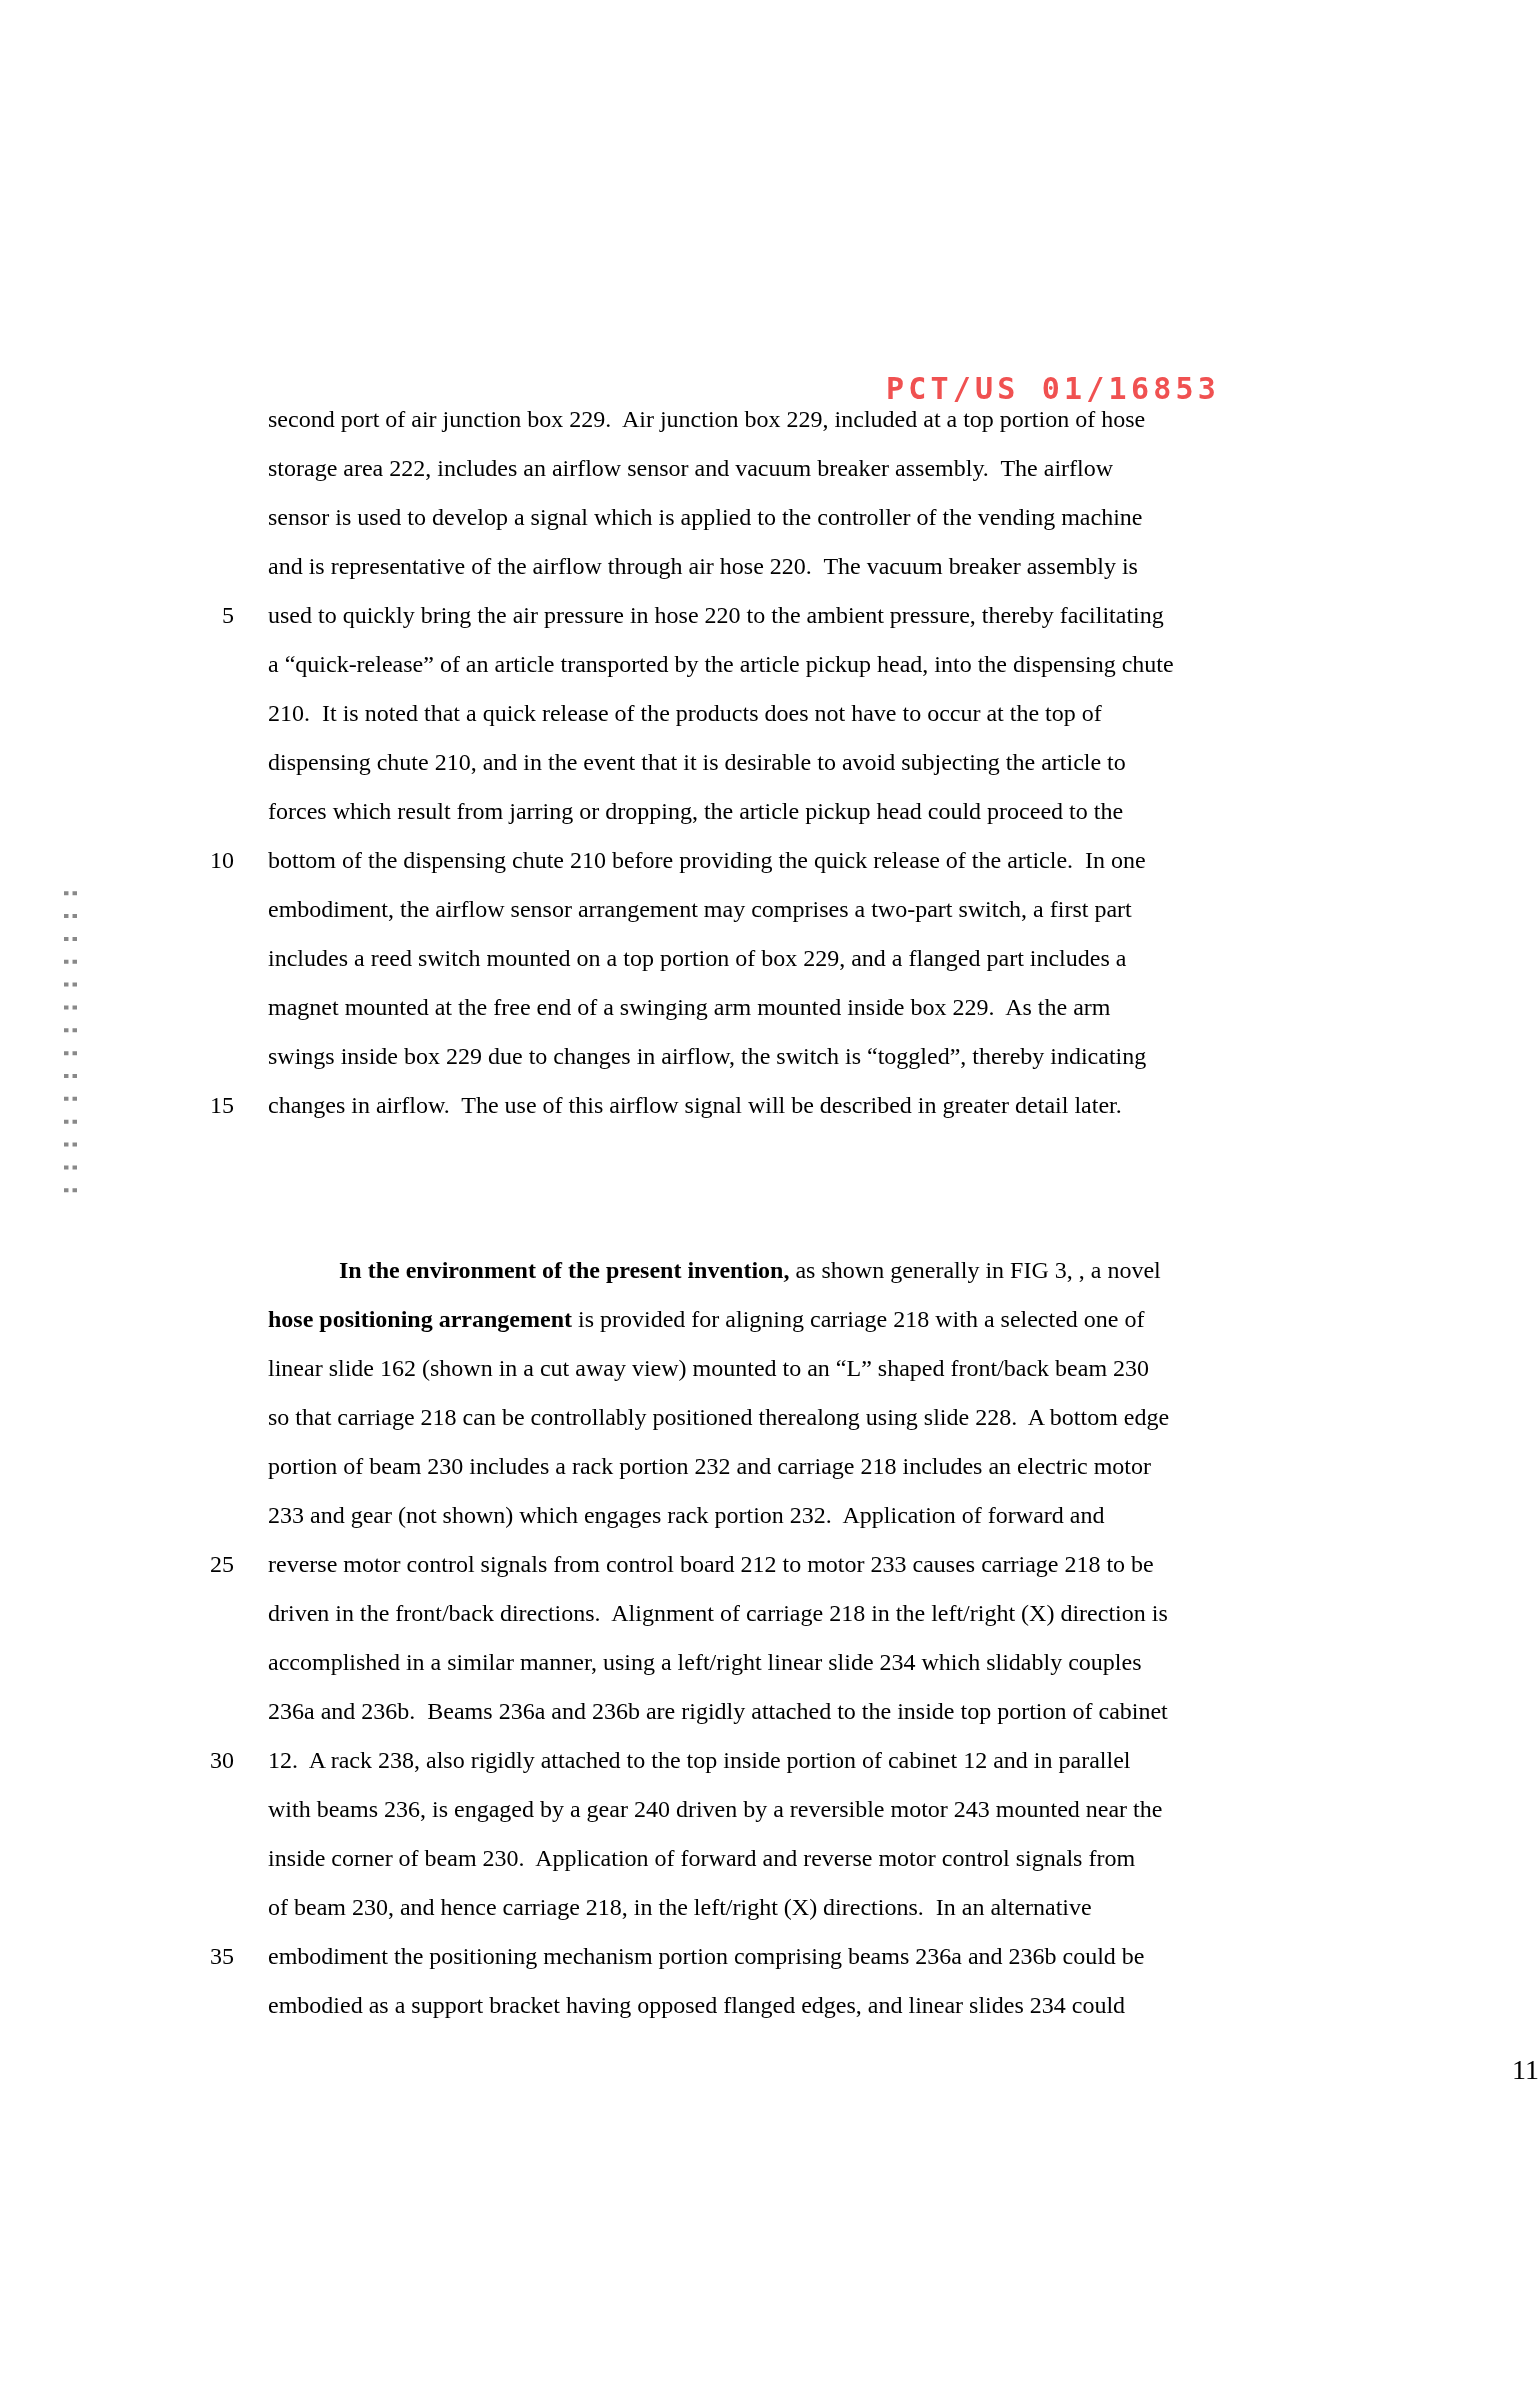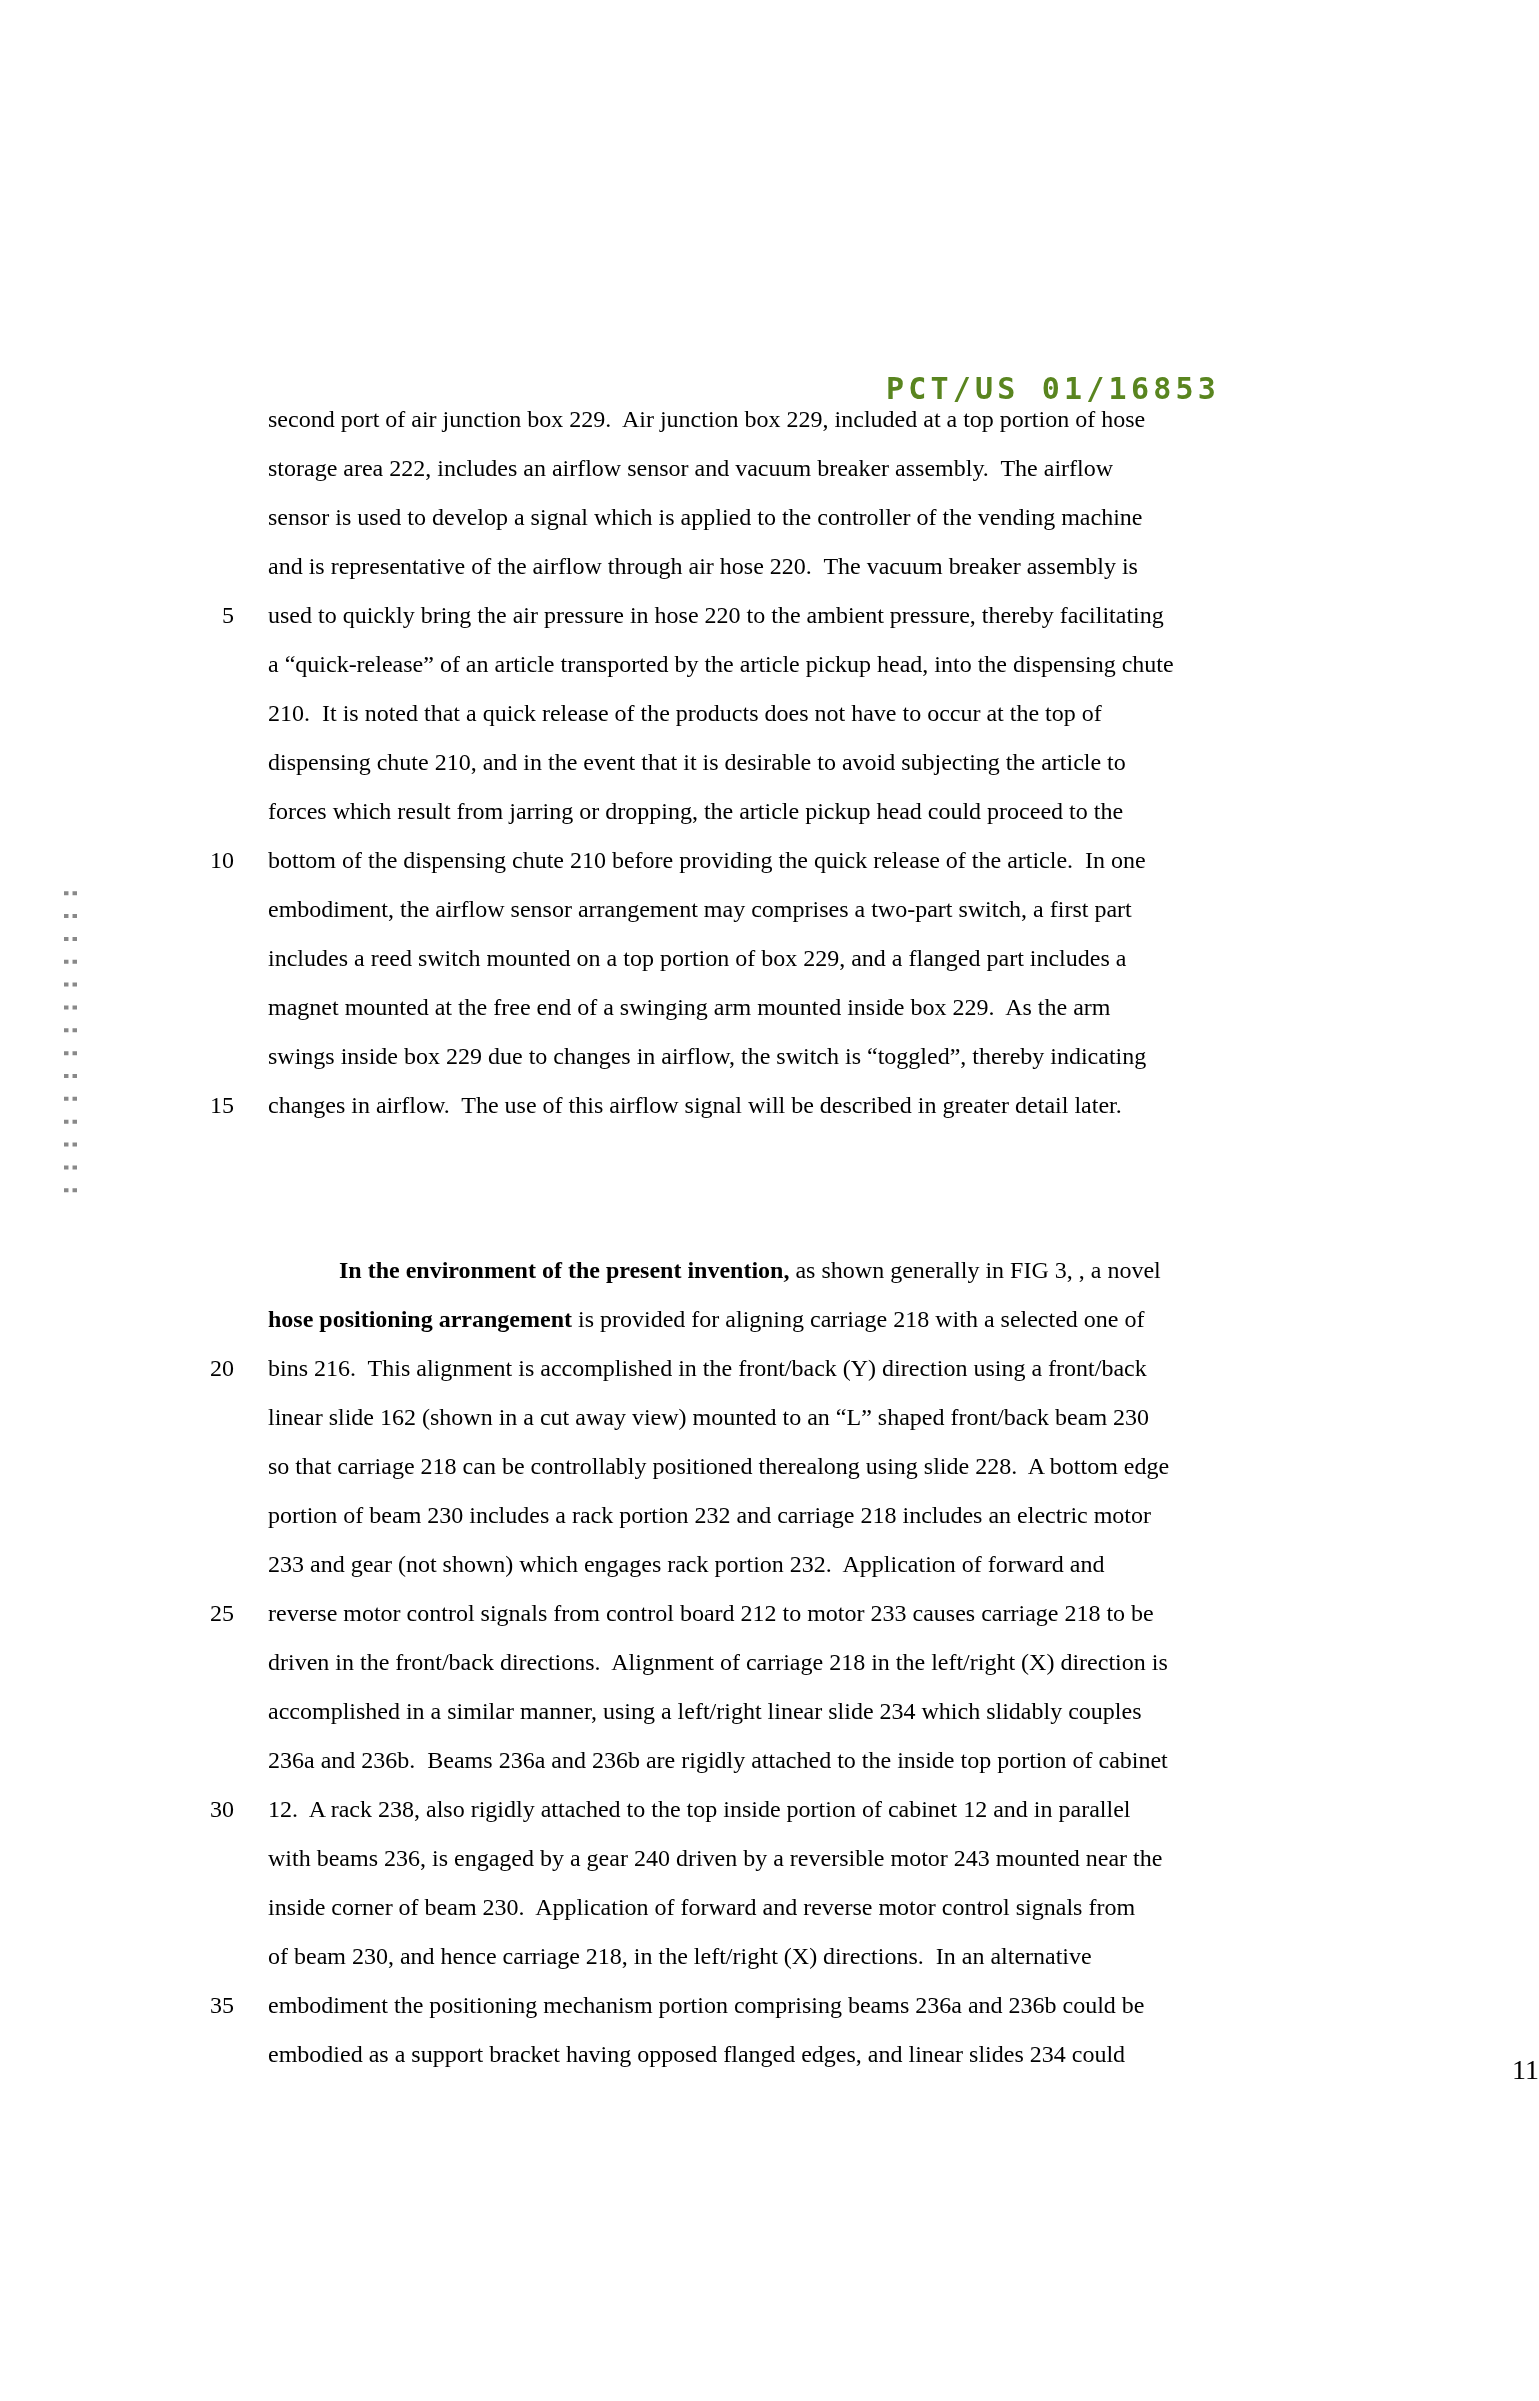--- a/index.html
+++ b/index.html
@@ -22,21 +22,21 @@
 
   
   #header-stamp {
     position: absolute;
     left: 886px;
     top: 371px;
     font-family: "DejaVu Sans Mono", "Liberation Mono", monospace;
     font-size: 30px;
     font-weight: 700;
     letter-spacing: 4.2px;
-    color: #4d7c0f;
+    color: #ef4444;
     white-space: pre;
     
     opacity: 0.93;
     text-shadow:
        0.6px 0 0 rgba(255,255,255,0.55),
       -0.6px 0.6px 0 rgba(255,255,255,0.45),
        0 1.2px 0 rgba(255,255,255,0.35);
   }
 
   
@@ -196,24 +196,20 @@
       <div class="para spaced-before">
         <div class="line-row">
           <span class="line-no"></span>
           <span class="line-text"><span class="indent"></span><b>In the environment of the present invention,</b> as shown generally in FIG 3, , a novel</span>
         </div>
         <div class="line-row">
           <span class="line-no"></span>
           <span class="line-text"><b>hose positioning arrangement</b> is provided for aligning carriage 218 with a selected one of</span>
         </div>
         <div class="line-row">
-          <span class="line-no">20</span>
-          <span class="line-text">bins 216.  This alignment is accomplished in the front/back (Y) direction using a front/back</span>
-        </div>
-        <div class="line-row">
           <span class="line-no"></span>
           <span class="line-text">linear slide 162 (shown in a cut away view) mounted to an “L” shaped front/back beam 230</span>
         </div>
         <div class="line-row">
           <span class="line-no"></span>
           <span class="line-text">so that carriage 218 can be controllably positioned therealong using slide 228.  A bottom edge</span>
         </div>
         <div class="line-row">
           <span class="line-no"></span>
           <span class="line-text">portion of beam 230 includes a rack portion 232 and carriage 218 includes an electric motor</span>

